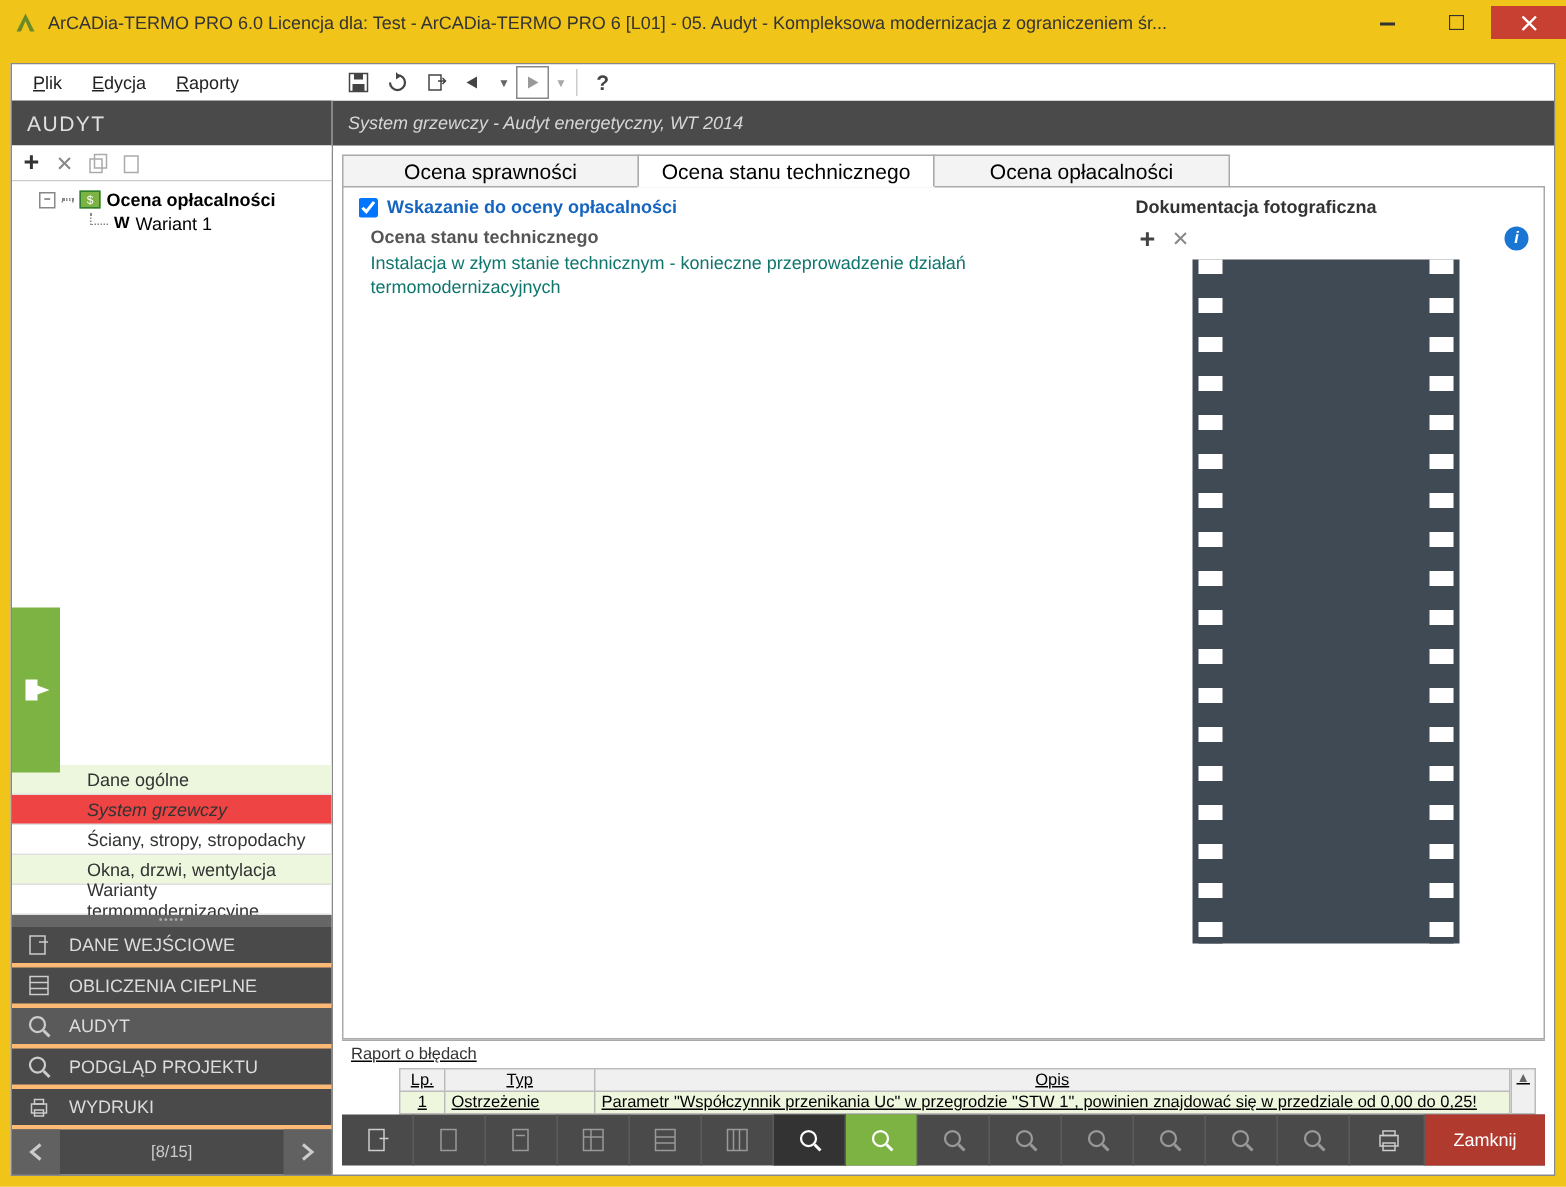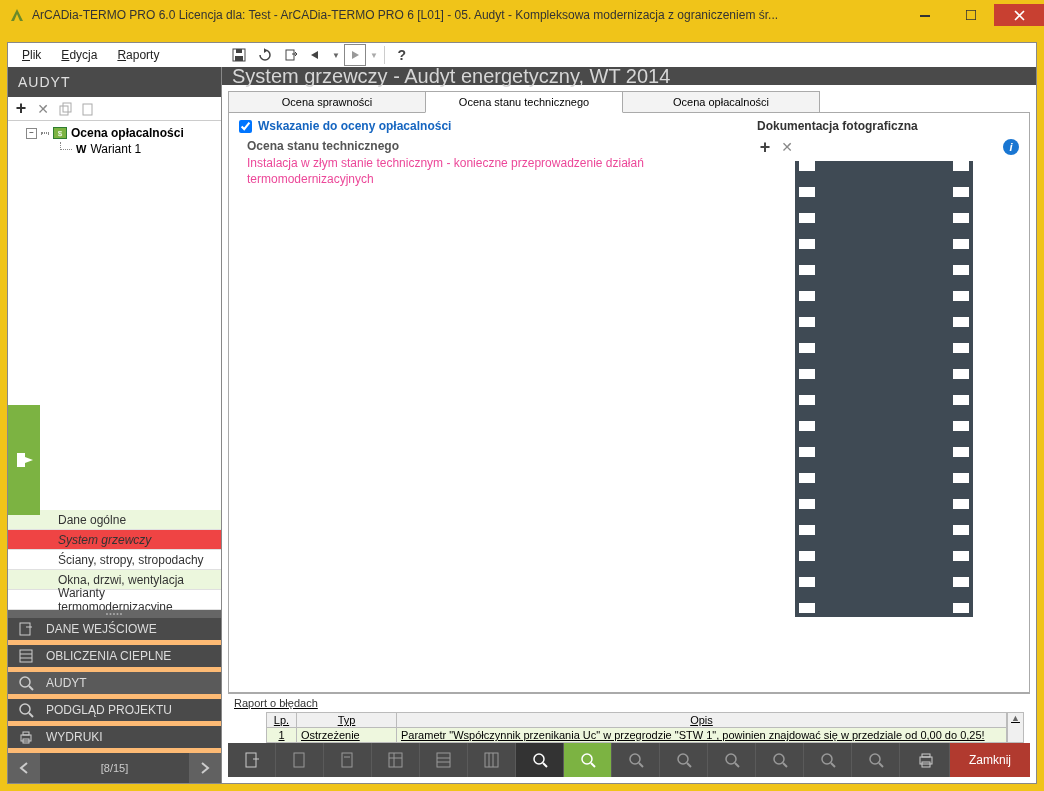--- a/index.html
+++ b/index.html
@@ -34,38 +34,38 @@
 .tree-node .icon-w { font-weight: bold; font-size: 11px; }
 .tree-node.level2 { padding-left: 52px; }
 .arrow-tab { position: absolute; left: 0; top: 338px; width: 32px; height: 110px; background: #7cb342; display: flex; align-items: center; justify-content: center; }
 .arrow-tab svg { fill: #fff; }
 .audit-sections { background: #fff; }
 .audit-item { height: 20px; padding: 0 10px 0 50px; font-size: 12px; display: flex; align-items: center; color: #333; border-bottom: 1px solid #e0e0e0; }
 .audit-item.zebra { background: #ecf7dd; }
 .audit-item.active { background: #ef4444; font-style: italic; }
 .section-divider { height: 8px; background: #666; text-align: center; color: #aaa; font-size: 7px; line-height: 7px; letter-spacing: 1px; }
 .nav-sections { background: #4a4a4a; }
-.nav-item { height: 27px; display: flex; align-items: center; padding: 0 8px; gap: 10px; color: #dcdcdc; font-size: 12px; border-bottom: 5px solid #fdba74; }
+.nav-item { height: 27px; display: flex; align-items: center; padding: 0 8px; gap: 10px; color: #dcdcdc; font-size: 12px; border-bottom: 3px solid #fdba74; }
 .nav-item.active { background: #5a5a5a; }
 .nav-item .nicon { width: 20px; display: flex; align-items: center; justify-content: center; }
 .pager { height: 30px; background: #4a4a4a; display: flex; align-items: center; }
 .pager .pbtn { width: 32px; height: 30px; background: #616161; color: #ccc; display: flex; align-items: center; justify-content: center; font-size: 14px; }
 .pager .pg { flex: 1; text-align: center; color: #ccc; font-size: 11px; }
 .content { flex: 1; display: flex; flex-direction: column; min-width: 0; }
-.content-header { height: 18px; background: #4a4a4a; color: #d6d6d6; display: flex; align-items: center; padding: 0 10px; font-size: 20px; }
+.content-header { height: 30px; background: #4a4a4a; color: #d6d6d6; display: flex; align-items: center; padding: 0 10px; font-size: 12px; font-style: italic; }
 .content-body { flex: 1; padding: 6px; display: flex; flex-direction: column; gap: 0; min-height: 0; }
 .tabs-row { display: flex; height: 22px; }
-.tab { width: 198px; border: 1px solid #aaa; background: #f3f3f3; font-size: 11px; display: flex; align-items: center; justify-content: center; margin-right: -1px; }
+.tab { width: 198px; border: 1px solid #aaa; background: #f3f3f3; font-size: 14px; display: flex; align-items: center; justify-content: center; margin-right: -1px; }
 .tab.active { background: #fff; border-bottom: 1px solid #fff; z-index: 2; }
 .panel { flex: 1; border: 1px solid #aaa; background: #fff; padding: 6px 10px; display: flex; gap: 18px; min-height: 0; margin-top: -1px; }
 .panel-left { flex: 1; font-size: 12px; }
 .check-row { display: flex; align-items: center; gap: 6px; color: #1565c0; font-weight: bold; font-size: 12px; }
 .check-row input { width: 13px; height: 13px; }
 .grp-title { color: #555; font-size: 12px; margin: 6px 0 2px 8px; font-weight: bold; }
-.desc-text { color: #ec4899; font-size: 12px; padding-left: 8px; line-height: 1.35; }
+.desc-text { color: #0f766e; font-size: 12px; padding-left: 8px; line-height: 1.35; }
 .panel-right { width: 262px; }
 .doc-title { font-weight: bold; font-size: 12px; color: #333; margin-bottom: 6px; display:flex; align-items:center; }
 .doc-toolbar { display: flex; align-items: center; gap: 6px; margin-bottom: 6px; }
 .doc-toolbar .dbtn { width: 16px; height: 16px; color: #888; font-size: 16px; display: flex; align-items: center; justify-content: center; }
 .doc-toolbar .dbtn.plus { color: #444; }
 .doc-toolbar .info { margin-left: auto; width: 16px; height: 16px; border-radius: 50%; background: #1976d2; color: #fff; font-size: 11px; display: flex; align-items: center; justify-content: center; font-weight: bold; font-style: italic; }
 .filmstrip { width: 178px; height: 456px; background: #3f4a54; position: relative; margin: 0 0 0 38px; }
 .filmstrip::before, .filmstrip::after { content: ""; position: absolute; top: 0; bottom: 0; width: 16px; background: repeating-linear-gradient(to bottom, #fff 0 10px, #3f4a54 10px 26px); }
 .filmstrip::before { left: 4px; }
 .filmstrip::after { right: 4px; }

